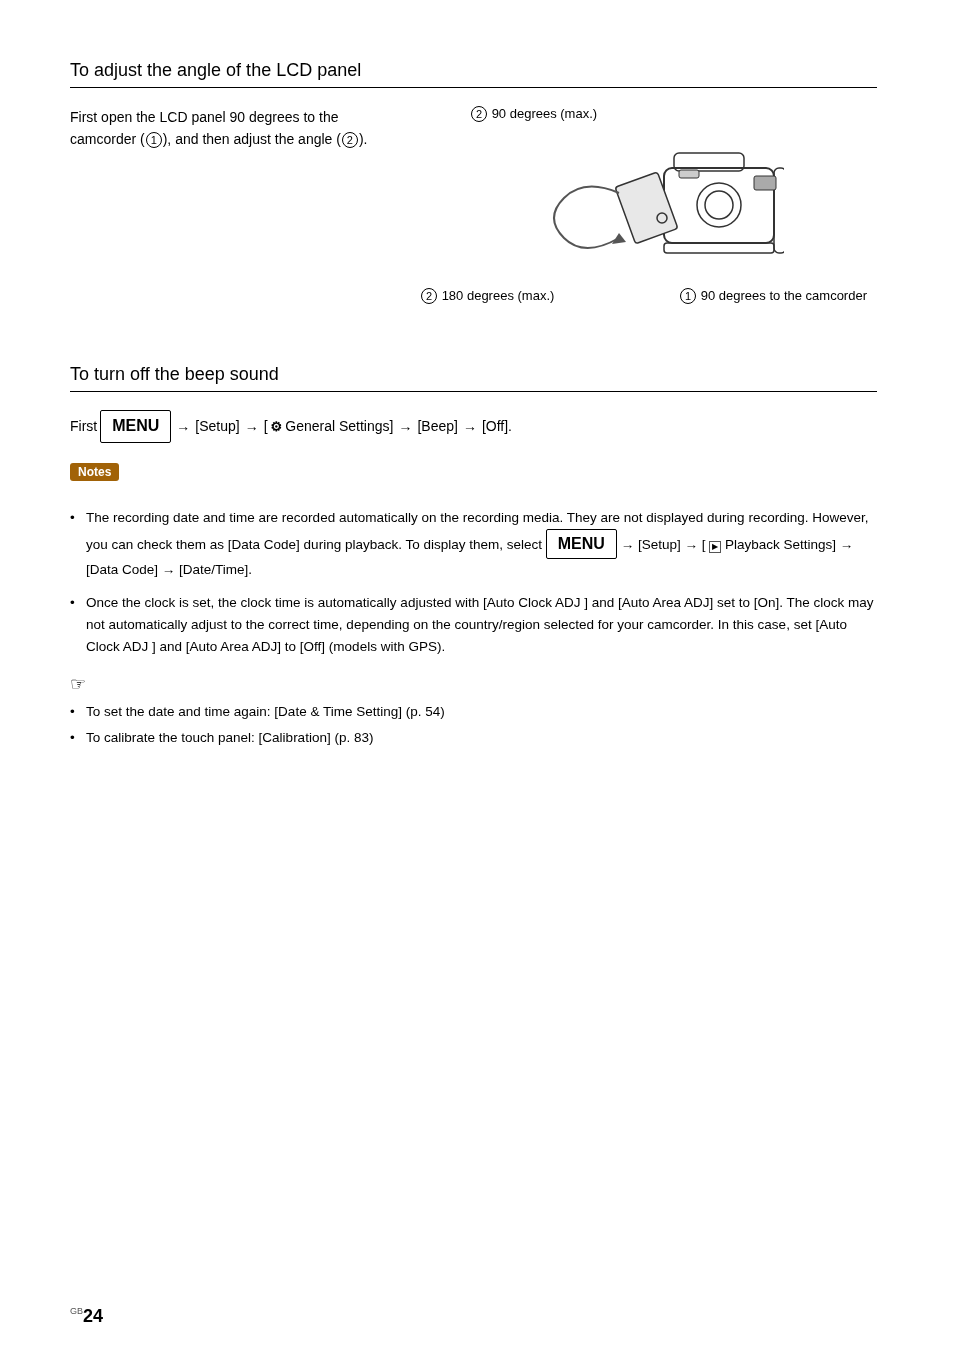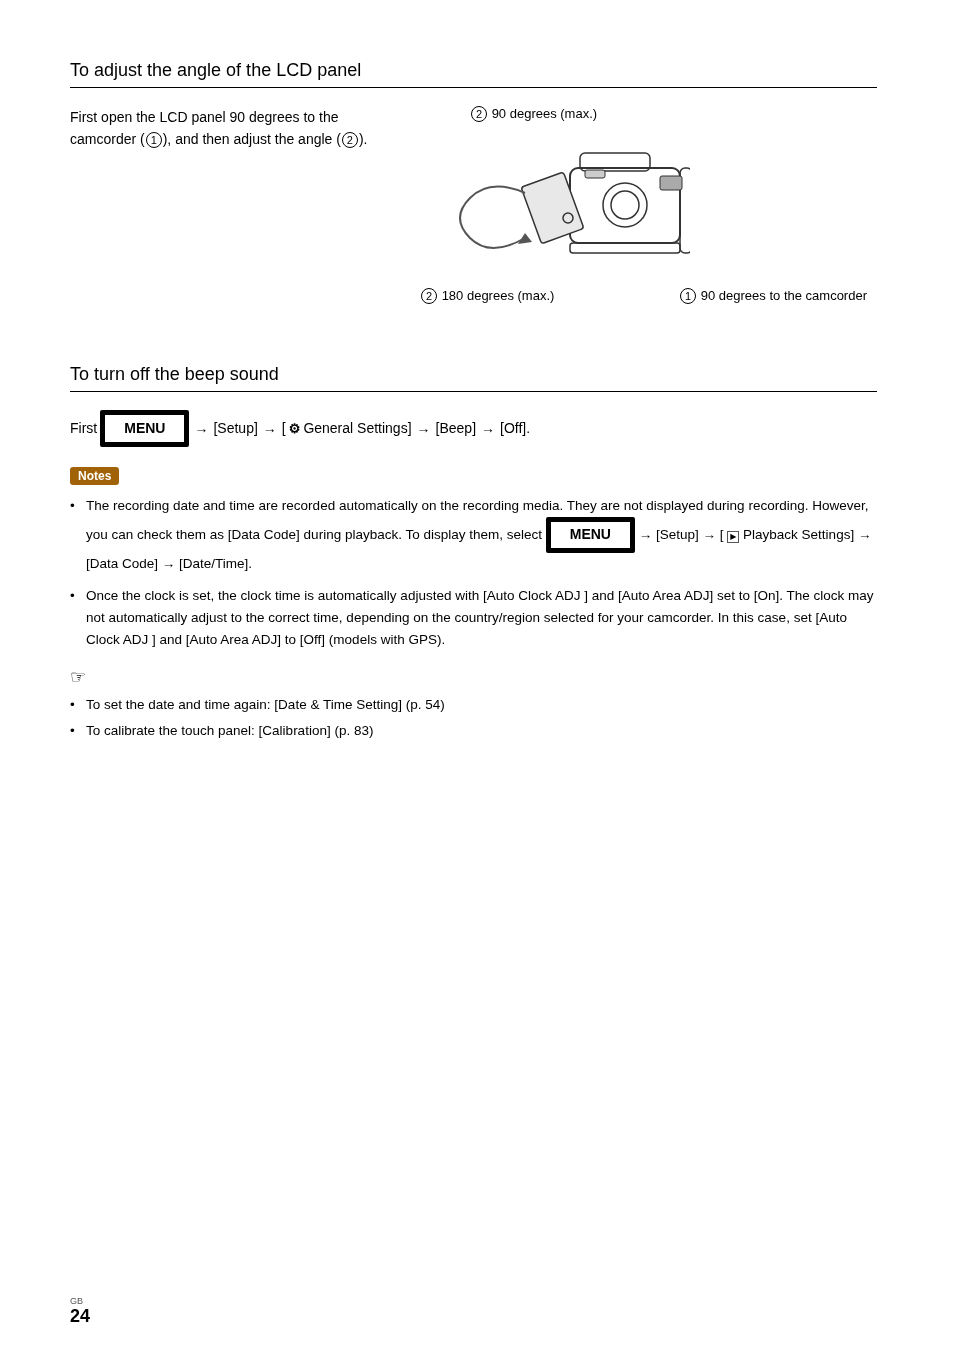--- a/index.html
+++ b/index.html
@@ -47,20 +47,21 @@
     .text-block {
       flex: 0 0 320px;
       font-size: 14px;
       line-height: 1.6;
     }
 
     .diagram-block {
       flex: 1;
       display: flex;
       flex-direction: column;
+      align-items: center;
       position: relative;
       margin-left: 20px;
     }
 
     .diagram-top-label {
       font-size: 13px;
       margin-bottom: 6px;
       align-self: flex-start;
       margin-left: 60px;
     }
@@ -89,23 +90,23 @@
       line-height: 1.8;
       margin-bottom: 20px;
       display: flex;
       align-items: center;
       flex-wrap: wrap;
       gap: 3px;
     }
 
     .menu-key {
       display: inline-block;
-      border: 5px solid #000000;
-      padding: 1px 19px;
-      font-size: 14px;
+      border: 1px solid #000000;
+      padding: 1px 11px;
+      font-size: 16px;
       font-weight: bold;
       border-radius: 2px;
     }
 
     .arrow {
       display: inline;
       margin: 0 2px;
     }
 
     .notes-badge {
@@ -115,21 +116,21 @@
       font-size: 12px;
       font-weight: bold;
       padding: 2px 8px;
       border-radius: 3px;
       margin-bottom: 10px;
     }
 
     .notes-list {
       list-style: none;
       padding: 0;
-      margin: 0 0 14px 0;
+      margin: 16px 0 14px 0;
     }
 
     .notes-list li {
       font-size: 13.5px;
       line-height: 1.65;
       padding-left: 16px;
       position: relative;
       margin-bottom: 10px;
     }
 
@@ -165,21 +166,21 @@
       position: absolute;
       left: 0;
       top: 0;
     }
 
     .page-number-area {
       position: absolute;
       bottom: 30px;
       left: 70px;
       display: flex;
-      flex-direction: column;
+      flex-direction: row;
       align-items: flex-start;
     }
 
     .page-label-gb {
       font-size: 9px;
       color: #555;
     }
 
     .page-number {
       font-size: 18px;

